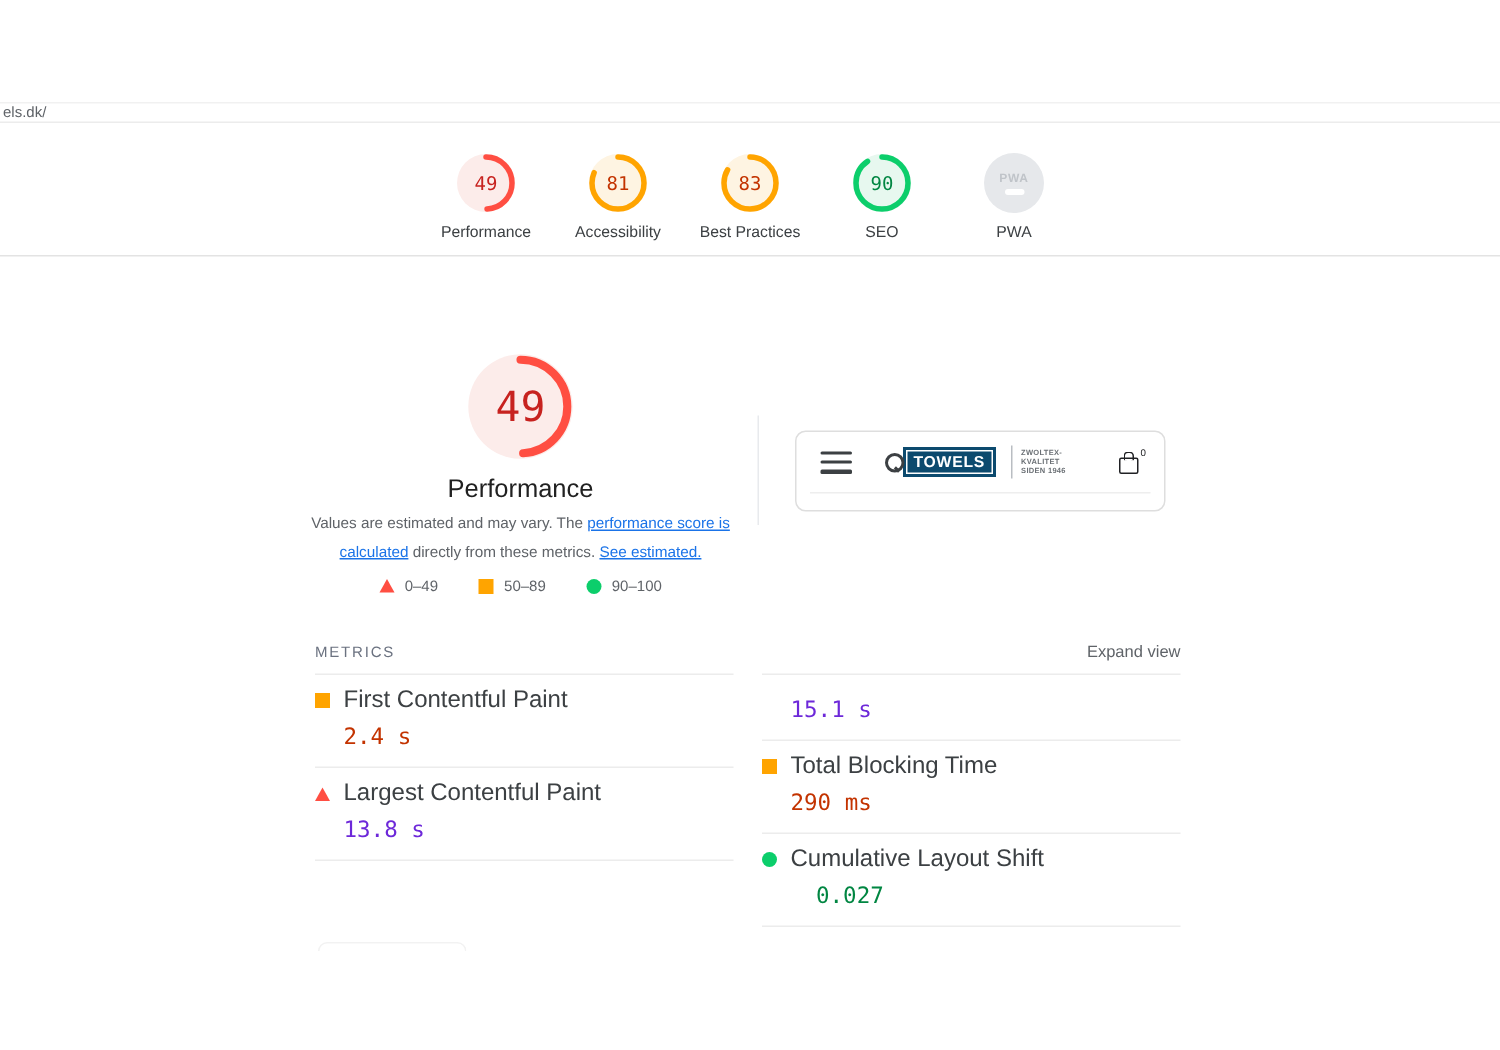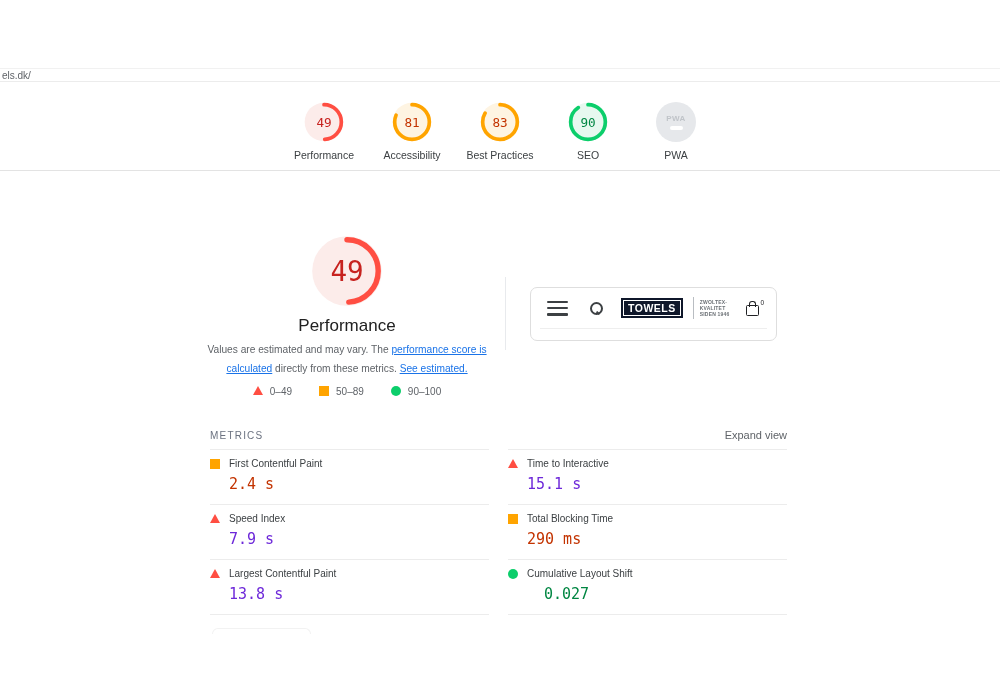--- a/index.html
+++ b/index.html
@@ -68,21 +68,21 @@
   .thumb-header { margin:0 9px; height:41px; display:flex; align-items:center;
     border-bottom:1px solid #eee; }
   .hamburger { width:21px; height:15px; display:flex; flex-direction:column;
     justify-content:space-between; margin-left:7px; }
   .hamburger span { display:block; height:2.5px; background:#3c4043; border-radius:1px; }
   .search-glyph { position:relative; width:12px; height:12px; margin-left:22px; }
   .search-glyph::before { content:""; position:absolute; left:0; top:0; width:9px; height:9px;
     border:2px solid #3c4043; border-radius:50%; }
   .search-glyph::after { content:""; position:absolute; left:7px; top:9px; width:2px; height:4px;
     background:#3c4043; transform:rotate(-45deg); }
-  .towels-logo { margin-left:19px; background:#0f172a; padding:2px; }
+  .towels-logo { background:#0c4a6e; padding:2px; }
   .towels-logo-inner { border:1px solid #fff; padding:1px 4px; color:#fff; font-weight:bold;
     font-size:10.5px; letter-spacing:.5px; font-family:"Liberation Sans", sans-serif; }
   .thumb-divider { width:1px; height:22px; background:#b9bdc2; margin-left:10px; }
   .tagline { margin-left:6px; font-size:5px; line-height:6px; color:#6b7075;
     font-weight:bold; letter-spacing:.2px; }
   .bag { position:relative; width:13px; height:11px; margin-left:auto; margin-right:8px;
     border:1.6px solid #202124; border-radius:1.5px; margin-top:5px; }
   .bag::before { content:""; position:absolute; left:2px; top:-5px; width:5px; height:5px;
     border:1.6px solid #202124; border-bottom:none; border-radius:3px 3px 0 0; }
   .bag-count { position:absolute; top:-7px; right:-6px; font-size:6.5px; color:#202124; }
@@ -92,21 +92,21 @@
     display:flex; justify-content:space-between; align-items:baseline; }
   .metrics-heading { font-size:10px; letter-spacing:1.2px; color:#6b7280; }
   .expand-view { font-size:11px; color:#5f6368; cursor:pointer; }
 
   .metrics-grid { position:absolute; left:210px; top:449px; width:577px; display:flex; gap:19px; }
   .m-col { flex:1; }
   .m-cell { border-top:1px solid #ececec; padding:8px 0 9px; }
   .m-col .m-cell:last-child { border-bottom:1px solid #ececec; }
   .m-head { display:flex; align-items:center; gap:9px; }
   .m-icon { flex:none; }
-  .m-label { font-size:10px; color:#3c4043; }
+  .m-label { font-size:16px; color:#3c4043; }
   .m-value { margin-left:19px; margin-top:4px; font-size:15px; line-height:22px;
     font-family:"DejaVu Sans Mono", monospace; }
   .r-fail    .m-value { color:#6d28d9; }
   .r-average .m-value { color:#c33300; }
   .r-pass    .m-value { color:#018642;margin-left:36px; }
 
   
   .partial-el { position:absolute; left:212px; top:628px; width:99px; height:6px;
     border:1px solid #f2f2f2; border-bottom:none; border-radius:7px 7px 0 0; }
 </style>
@@ -227,44 +227,33 @@
   <div class="m-col">
 
     <div class="m-cell r-average">
       <div class="m-head">
         <span class="m-icon s-square"></span>
         <span class="m-label">First Contentful Paint</span>
       </div>
       <div class="m-value">2.4 s</div>
     </div>
 
-    <div class="m-cell r-fail">
-      <div class="m-head">
-        <span class="m-icon s-triangle"></span>
-        <span class="m-label">Speed Index</span>
-      </div>
-      <div class="m-value">7.9 s</div>
-    </div>
 
     <div class="m-cell r-fail">
       <div class="m-head">
         <span class="m-icon s-triangle"></span>
         <span class="m-label">Largest Contentful Paint</span>
       </div>
       <div class="m-value">13.8 s</div>
     </div>
 
   </div>
   <div class="m-col">
 
     <div class="m-cell r-fail">
-      <div class="m-head">
-        <span class="m-icon s-triangle"></span>
-        <span class="m-label">Time to Interactive</span>
-      </div>
       <div class="m-value">15.1 s</div>
     </div>
 
     <div class="m-cell r-average">
       <div class="m-head">
         <span class="m-icon s-square"></span>
         <span class="m-label">Total Blocking Time</span>
       </div>
       <div class="m-value">290 ms</div>
     </div>

